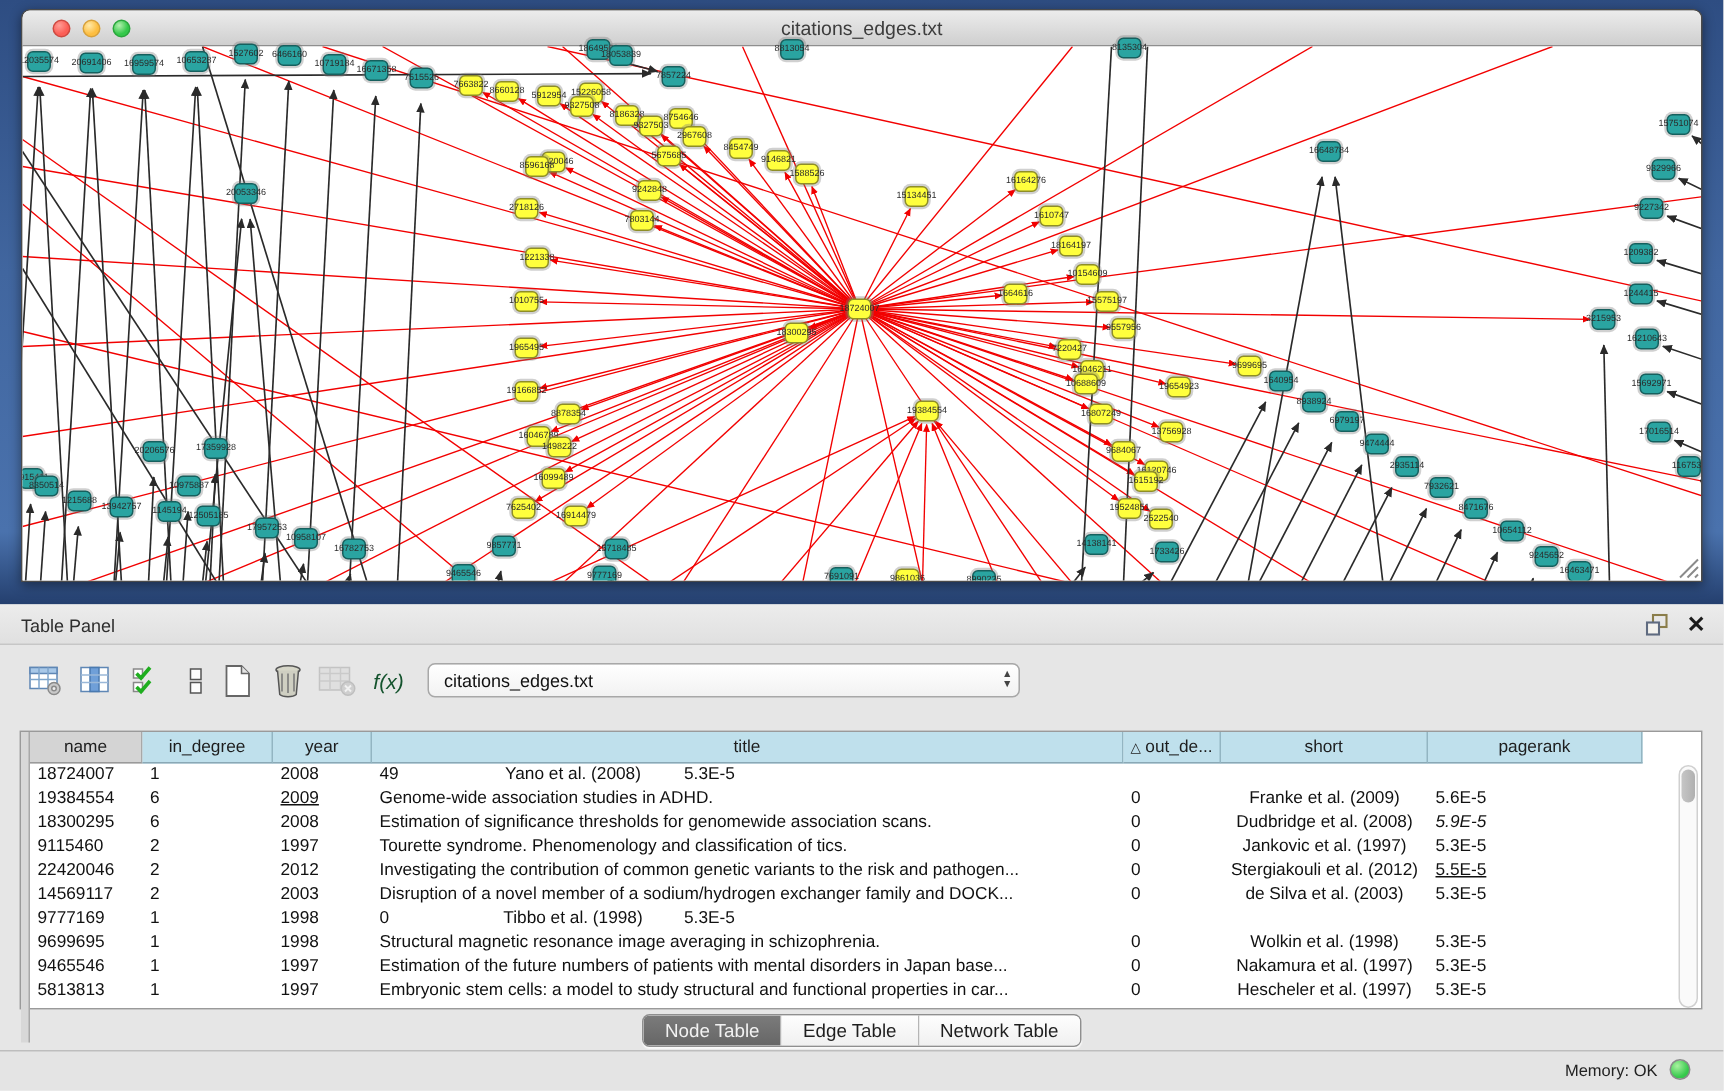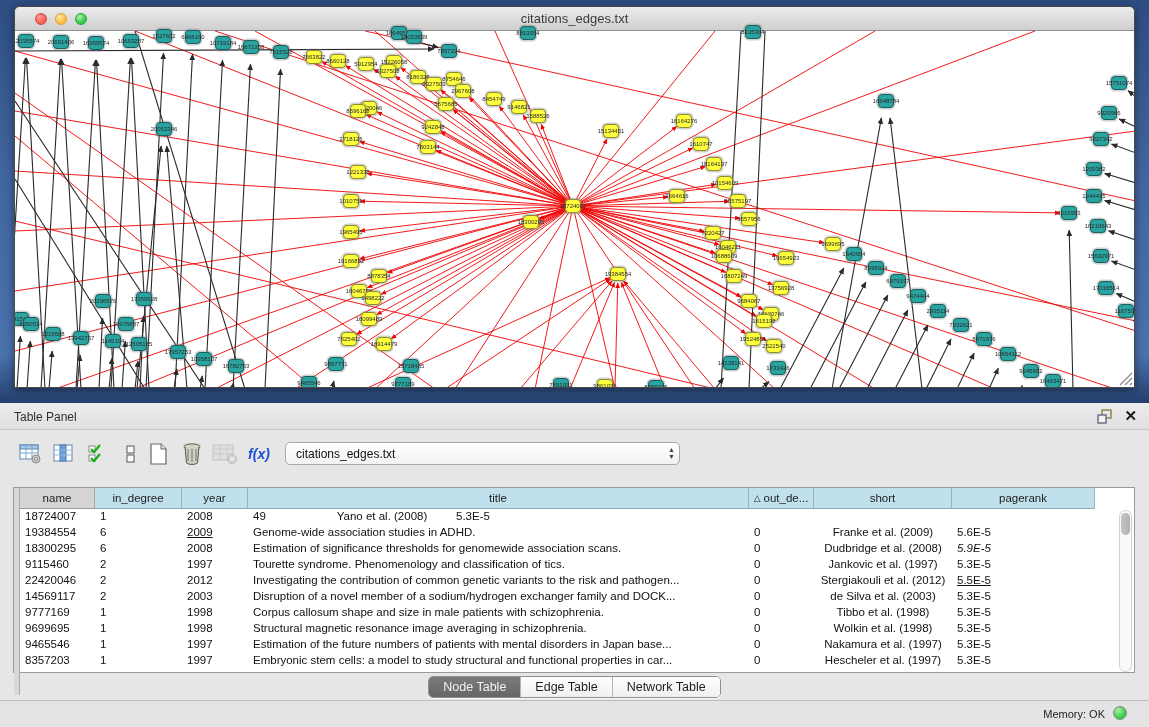--- a/index.html
+++ b/index.html
@@ -37,21 +37,21 @@
   #table-panel { position:absolute; left:0; top:403px; width:1149px; height:297px; background:#e6e6e6; }
   #tp-header { position:relative; height:27px; background:linear-gradient(#ececec,#e0e0e0);
     border-bottom:1px solid #c6c6c6; }
   #tp-title { position:absolute; left:14px; top:7px; font-size:12px; color:#2e2e2e; }
   #tp-float { position:absolute; right:36px; top:6px; width:16px; height:15px; cursor:pointer; }
   #tp-close { position:absolute; right:12px; top:4px; font-size:15px; font-weight:bold; color:#1b1b1b; cursor:pointer; }
 
   #toolbar { position:relative; height:52px; }
   .tbtn { position:absolute; top:10px; width:26px; height:28px; display:flex;
     align-items:center; justify-content:center; border-radius:3px; }
-  .fx { font-size:14px; font-style:italic; font-weight:bold; color:#1d4ed8; }
+  .fx { font-size:14px; font-style:italic; font-weight:normal; color:#14532d; }
   #tbl-select { position:absolute; left:285px; top:12px; width:395px; height:23px;
     background:linear-gradient(#ffffff,#f2f2f2); border:1px solid #a8a8a8; border-radius:5px;
     font-size:12px; color:#111; display:flex; align-items:center; padding-left:10px; }
   #tbl-select .steppers { position:absolute; right:4px; top:3px; font-size:7px; color:#444;
     line-height:7px; text-align:center; }
 
   
   #grid-wrap { position:absolute; left:13px; top:84px; width:1122px; height:186px;
     border:1px solid #9a9a9a; background:#fff; }
   #grid { position:absolute; left:0; top:0; }
@@ -747,21 +747,20 @@
             <div class="dcell" style="width: 66px;">2003</div>
             <div class="dcell" style="width: 501px;">Disruption of a novel member of a sodium/hydrogen exchanger family and DOCK...</div>
             <div class="dcell" style="width: 65px;">0</div>
             <div class="dcell center" style="width: 138px;">de Silva et al. (2003)</div>
             <div class="dcell" style="width: 143px;">5.3E-5</div>
           </div>
           <div class="drow">
             <div class="dcell" style="width: 75px;">9777169</div>
             <div class="dcell" style="width: 87px;">1</div>
             <div class="dcell" style="width: 66px;">1998</div>
-            <div class="dcell" style="width: 501px;">Corpus callosum shape and size in male patients with schizophrenia.</div>
             <div class="dcell" style="width: 65px;">0</div>
             <div class="dcell center" style="width: 138px;">Tibbo et al. (1998)</div>
             <div class="dcell" style="width: 143px;">5.3E-5</div>
           </div>
           <div class="drow">
             <div class="dcell" style="width: 75px;">9699695</div>
             <div class="dcell" style="width: 87px;">1</div>
             <div class="dcell" style="width: 66px;">1998</div>
             <div class="dcell" style="width: 501px;">Structural magnetic resonance image averaging in schizophrenia.</div>
             <div class="dcell" style="width: 65px;">0</div>
@@ -771,21 +770,21 @@
           <div class="drow">
             <div class="dcell" style="width: 75px;">9465546</div>
             <div class="dcell" style="width: 87px;">1</div>
             <div class="dcell" style="width: 66px;">1997</div>
             <div class="dcell" style="width: 501px;">Estimation of the future numbers of patients with mental disorders in Japan base...</div>
             <div class="dcell" style="width: 65px;">0</div>
             <div class="dcell center" style="width: 138px;">Nakamura et al. (1997)</div>
             <div class="dcell" style="width: 143px;">5.3E-5</div>
           </div>
           <div class="drow">
-            <div class="dcell" style="width: 75px;">8357203</div>
+            <div class="dcell" style="width: 75px;">5813813</div>
             <div class="dcell" style="width: 87px;">1</div>
             <div class="dcell" style="width: 66px;">1997</div>
             <div class="dcell" style="width: 501px;">Embryonic stem cells: a model to study structural and functional properties in car...</div>
             <div class="dcell" style="width: 65px;">0</div>
             <div class="dcell center" style="width: 138px;">Hescheler et al. (1997)</div>
             <div class="dcell" style="width: 143px;">5.3E-5</div>
           </div>
         </div>
       <div id="vscroll">
         <div id="vthumb"></div>

